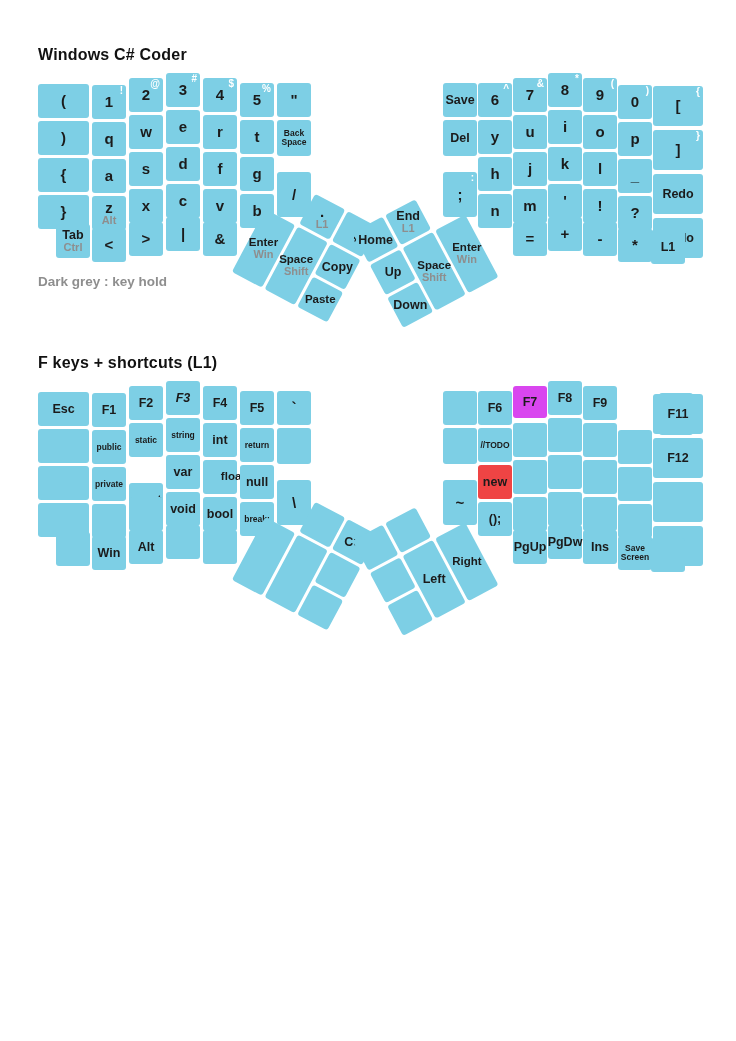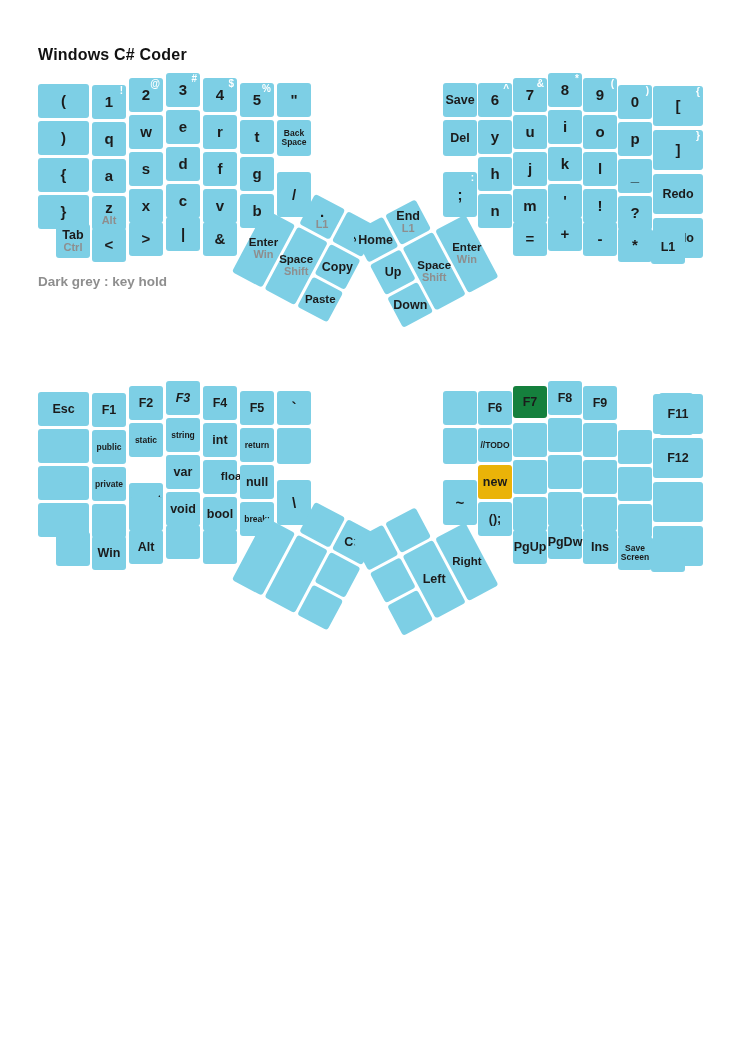--- a/index.html
+++ b/index.html
@@ -45,20 +45,21 @@
     font-weight:700;color:#ffffff;font-size:10px;line-height:1;
   }
   .cluster{position:absolute;width:111px;height:111px;}
 </style>
 </head>
 <body>
 
 <div class="sheet">
   <h1 class="title t1">Windows C# Coder</h1>
   <div class="caption">Dark grey : key hold</div>
+  <h1 class="title t2">F keys + shortcuts (L1)</h1>
   <div id="boards">
       <div class="board" style="top: 84px;">
         <div class="key" style="left: 38px; top: 0px; width: 51px; height: 34px; background: rgb(125, 207, 229);">
           <div class="kc">
             <div class="klabel" style="font-size: 15px; color: rgb(27, 27, 27);">(</div>
           </div>
         </div>
         <div class="key" style="left: 38px; top: 37px; width: 51px; height: 34px; background: rgb(125, 207, 229);">
           <div class="kc">
             <div class="klabel" style="font-size: 15px; color: rgb(27, 27, 27);">)</div>
@@ -617,31 +618,31 @@
         <div class="key" style="left: 478px; top: -1px; width: 34px; height: 34px; background: rgb(125, 207, 229);">
           <div class="kc">
             <div class="klabel" style="font-size: 12.5px; color: rgb(27, 27, 27);">F6</div>
           </div>
         </div>
         <div class="key" style="left: 478px; top: 36px; width: 34px; height: 34px; background: rgb(125, 207, 229);">
           <div class="kc">
             <div class="klabel" style="font-size: 8.5px; color: rgb(27, 27, 27);">//TODO</div>
           </div>
         </div>
-        <div class="key" style="left: 478px; top: 73px; width: 34px; height: 34px; background: #eab308;">
+        <div class="key" style="left: 478px; top: 73px; width: 34px; height: 34px; background: #ef4444;">
           <div class="kc">
             <div class="klabel" style="font-size: 12.5px; color: rgb(27, 27, 27);">new</div>
           </div>
         </div>
         <div class="key" style="left: 478px; top: 110px; width: 34px; height: 34px; background: rgb(125, 207, 229);">
           <div class="kc">
             <div class="klabel" style="font-size: 12.5px; color: rgb(27, 27, 27);">();</div>
           </div>
         </div>
-        <div class="key" style="left: 513px; top: -6px; width: 34px; height: 32px; background: #15803d;">
+        <div class="key" style="left: 513px; top: -6px; width: 34px; height: 32px; background: #d946ef;">
           <div class="kc">
             <div class="klabel" style="font-size: 12.5px; color: rgb(27, 27, 27);">F7</div>
           </div>
         </div>
         <div class="key" style="left: 513px; top: 31px; width: 34px; height: 34px; background: rgb(125, 207, 229);">
           <div class="kc"></div>
         </div>
         <div class="key" style="left: 513px; top: 68px; width: 34px; height: 34px; background: rgb(125, 207, 229);">
           <div class="kc"></div>
         </div>

